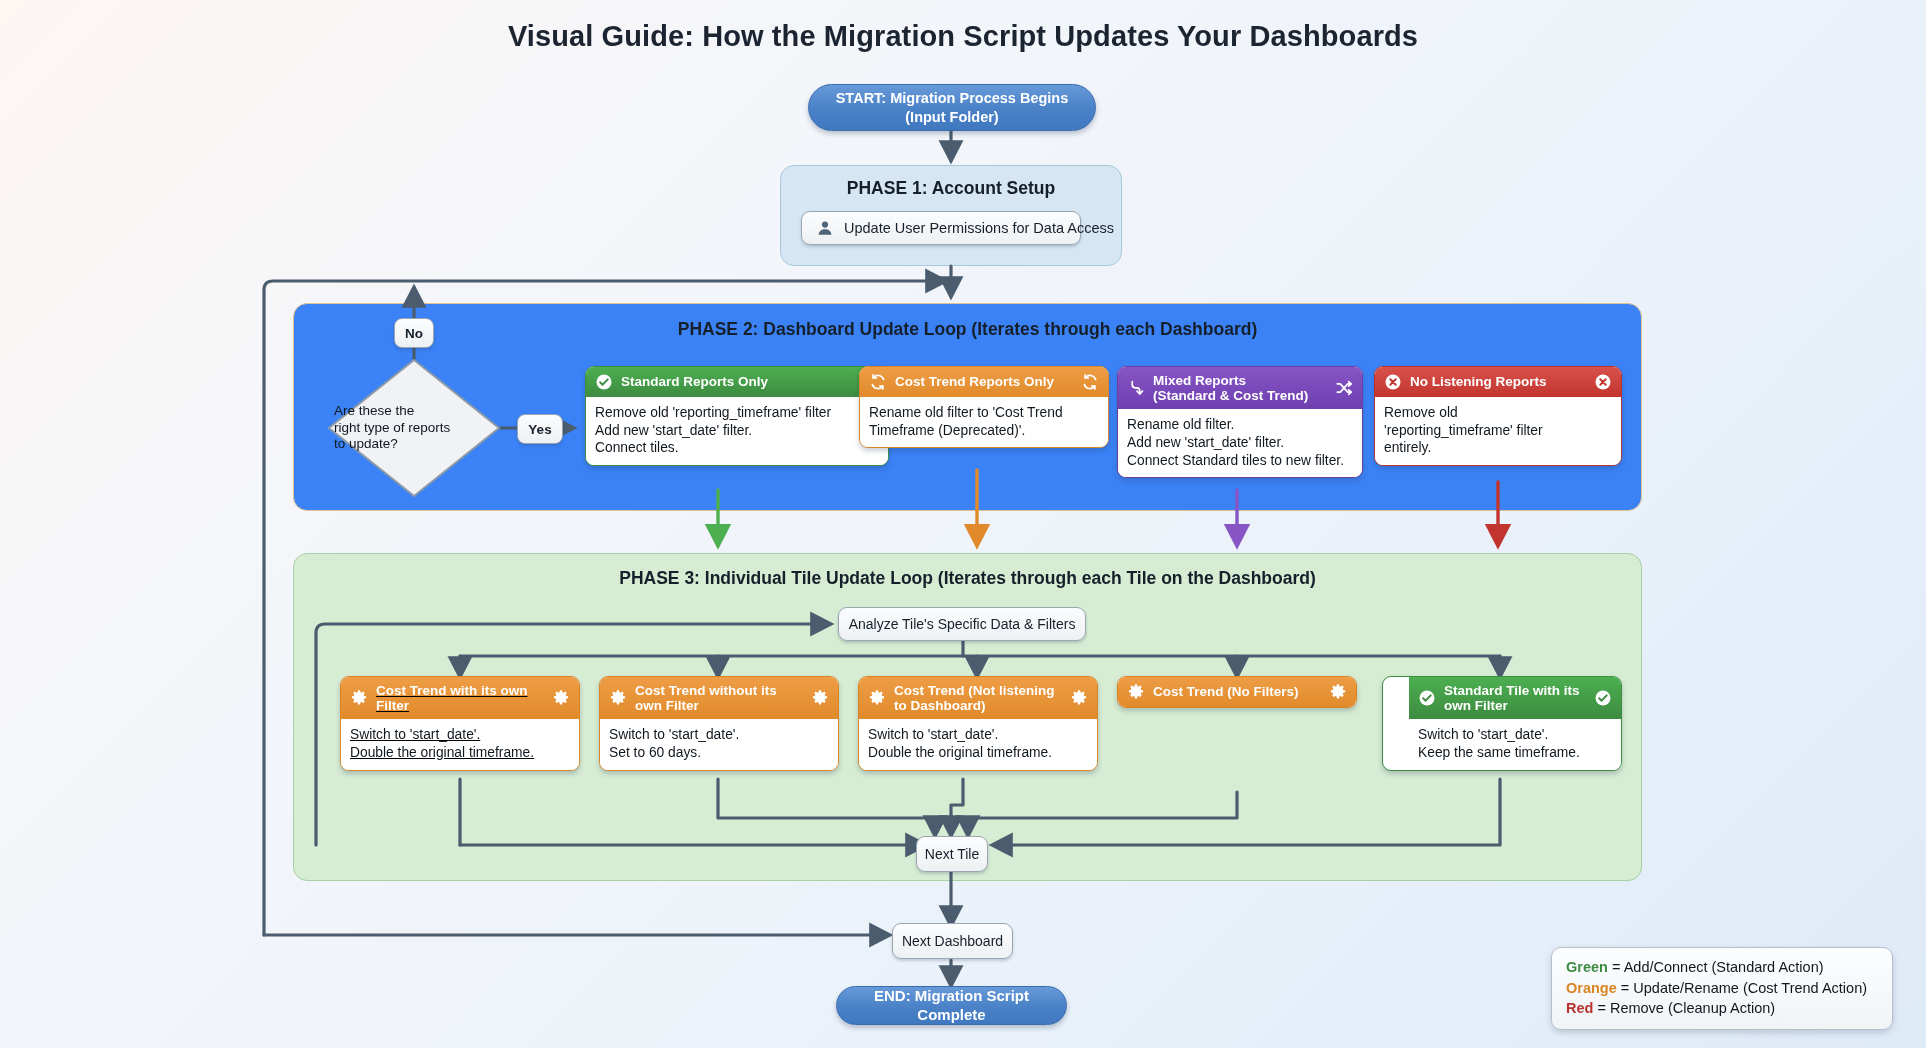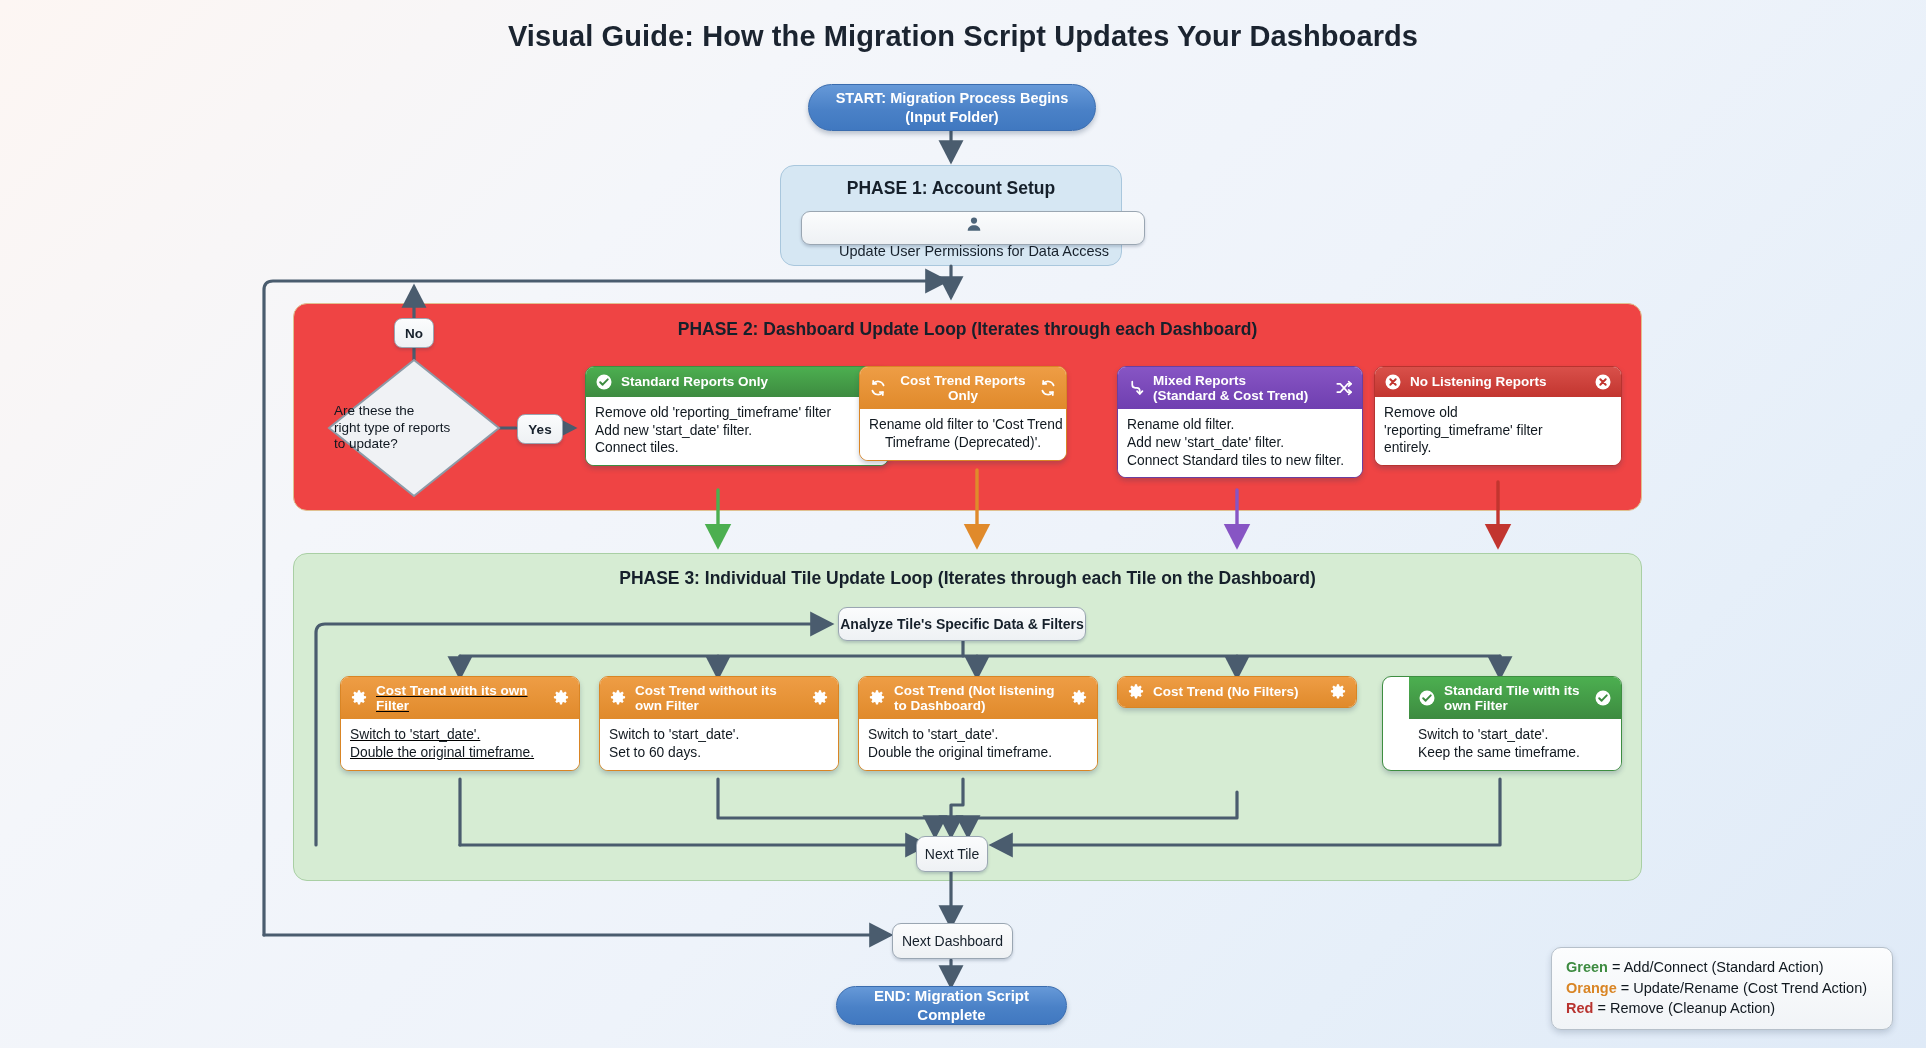--- a/index.html
+++ b/index.html
@@ -139,21 +139,21 @@
 </style>
 </head>
 <body>
 
 <div id="title">Visual Guide: How the Migration Script Updates Your Dashboards</div>
 
 <div class="phase" id="phase1-box" style="left:780px; top:165px; width:342px; height:101px; background:#d6e7f3; border:1px solid #a9c7dd;">
   <div class="phase-title" style="top:12px;">PHASE 1: Account Setup</div>
 </div>
 
-<div class="phase" id="phase2-box" style="left:293px; top:303px; width:1349px; height:208px; background:#ef4444; border:1px solid #e0c191;">
+<div class="phase" id="phase2-box" style="left:293px; top:303px; width:1349px; height:208px; background:#3b82f6; border:1px solid #e0c191;">
   <div class="phase-title" style="top:15px;">PHASE 2: Dashboard Update Loop (Iterates through each Dashboard)</div>
 </div>
 
 <div class="phase" id="phase3-box" style="left:293px; top:553px; width:1349px; height:328px; background:#d6ecd3; border:1px solid #a9cfa4;">
   <div class="phase-title" style="top:14px;">PHASE 3: Individual Tile Update Loop (Iterates through each Tile on the Dashboard)</div>
 </div>
 
 <svg id="edges" viewBox="0 0 1926 1048">
   <defs>
     <marker id="ah" markerWidth="9" markerHeight="9" refX="6.2" refY="4.5" orient="auto">
@@ -221,21 +221,21 @@
   <div>
     <span>START: Migration Process Begins</span><br>
     <span>(Input Folder)</span>
   </div>
 </div>
 
 <div class="stadium" style="left:836px; top:986px; width:231px; height:39px; font-size:15px;">
   <span>END: Migration Script Complete</span>
 </div>
 
-<div class="pill" style="left:801px; top:211px; width:344px; height:34px; justify-content:flex-start; gap:10px; padding-left:14px;flex-direction:column;">
+<div class="pill" style="left:801px; top:211px; width:280px; height:34px; justify-content:flex-start; gap:10px; padding-left:14px;">
   <span class="ico">
     <svg viewBox="0 0 24 24">
         <circle cx="12" cy="7.4" r="4.1" fill="#4d6479"></circle>
         <path d="M3.6 21c0-4.6 3.8-7.2 8.4-7.2s8.4 2.6 8.4 7.2z" fill="#4d6479"></path>
       </svg>
   </span>
   <span style="font-size:14.5px;">Update User Permissions for Data Access</span>
 </div>
 
 <div id="decision" style="left:326px; top:357px; width:176px; height:142px;">
@@ -274,21 +274,21 @@
         </svg>
     </span>
   </div>
   <div class="card-body">
     <div>Remove old 'reporting_timeframe' filter</div>
     <div>Add new 'start_date' filter.</div>
     <div>Connect tiles.</div>
   </div>
 </div>
 
-<div class="card orange" style="left:859px; top:366px; width:208px;text-align:center;">
+<div class="card orange" style="left:859px; top:366px; width:250px;">
   <div class="card-head">
     <span class="ico">
       <svg viewBox="0 0 24 24" fill="none" stroke="#fff" stroke-width="2.3" stroke-linecap="round">
           <path d="M19.5 8.5A8 8 0 0 0 5.6 6.4"></path>
           <path d="M4.5 15.5A8 8 0 0 0 18.4 17.6"></path>
           <path d="M5.6 2.6v4h4"></path>
           <path d="M18.4 21.4v-4h-4"></path>
         </svg>
     </span>
     <span class="ttl">Cost Trend Reports Only</span>
@@ -351,21 +351,21 @@
         </svg>
     </span>
   </div>
   <div class="card-body">
     <div>Remove old</div>
     <div>'reporting_timeframe' filter</div>
     <div>entirely.</div>
   </div>
 </div>
 
-<div class="pill" style="left:838px; top:607px; width:248px; height:34px;font-weight:bold;">
+<div class="pill" style="left:838px; top:607px; width:248px; height:34px;">
   <span>Analyze Tile's Specific Data &amp; Filters</span>
 </div>
 
 <div class="card orange" style="left:340px; top:676px; width:240px;text-decoration:underline;">
   <div class="card-head">
     <span class="ico">
       <svg viewBox="0 0 24 24">
           <path fill="#fff" d="M12 8.2a3.8 3.8 0 1 0 0 7.6 3.8 3.8 0 0 0 0-7.6zm0 2.2a1.6 1.6 0 1 1 0 3.2 1.6 1.6 0 0 1 0-3.2z"></path>
           <path fill="#fff" d="M10.6 1.6h2.8l.45 2.6 1.6.66 2.2-1.45 2 2-1.45 2.2.66 1.6 2.6.45v2.8l-2.6.45-.66 1.6 1.45 2.2-2 2-2.2-1.45-1.6.66-.45 2.6h-2.8l-.45-2.6-1.6-.66-2.2 1.45-2-2 1.45-2.2-.66-1.6-2.6-.45v-2.8l2.6-.45.66-1.6L4.35 5.4l2-2 2.2 1.45 1.6-.66z"></path>
         </svg>

